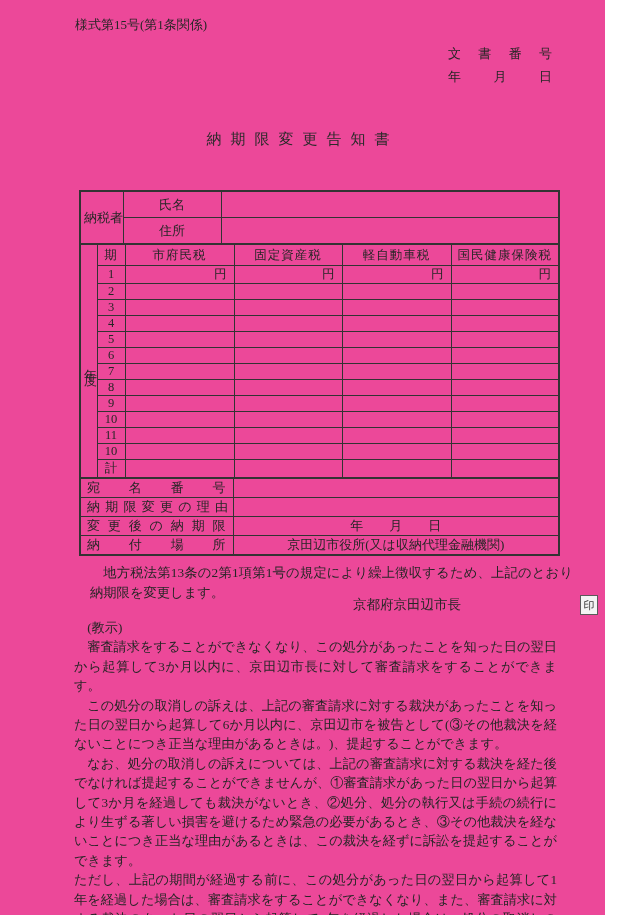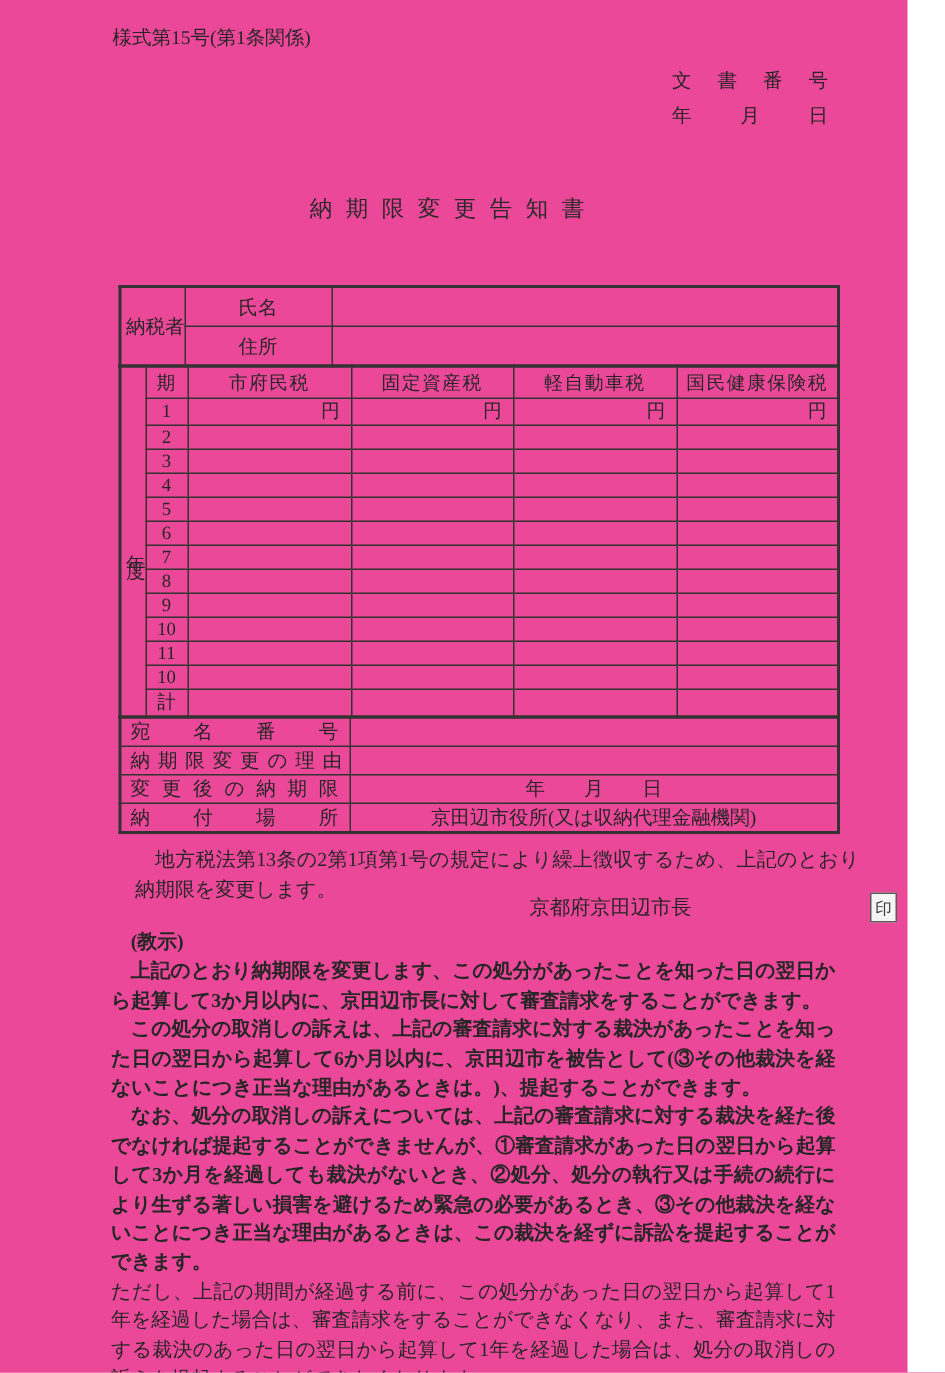--- a/index.html
+++ b/index.html
@@ -30,21 +30,21 @@
   .dist{text-align:justify; text-align-last:justify; padding:0 6px; letter-spacing:1px;}
   .notice{position:absolute; left:74px; top:547px; width:483px; margin:16px;
           font-size:13.3px; line-height:19.5px; text-align:justify; text-indent:1em;}
   .mayor-line{position:absolute; left:312px; top:595px; width:245px;
               display:flex; justify-content:space-between; align-items:center; font-size:13.5px;margin-left:41px;}
   .seal{display:inline-flex; align-items:center; justify-content:center;
         width:16px; height:18px; border:1px solid #5a5a5a; font-size:11px; color:#3a3a3a; background:#f4f4f4;}
   .kyoji{position:absolute; left:74px; top:618px; width:483px;
          font-size:13.2px; line-height:19.4px; text-align:justify;}
   .kyoji p{margin:0;}
-  .ind{text-indent:1em;font-weight:bold;}
+  .ind{text-indent:1em;}
 </style>
 </head>
 <body>
 
 <div class="page">
 
   <div class="form-number">様式第15号(第1条関係)</div>
 
   <div class="doc-block">
     <div>文 書 番 号</div>
@@ -214,19 +214,19 @@
 
   <p class="notice">地方税法第13条の2第1項第1号の規定により繰上徴収するため、上記のとおり納期限を変更します。</p>
 
   <div class="mayor-line">
     <span>京都府京田辺市長</span>
     <span class="seal">印</span>
   </div>
 
   <div class="kyoji">
     <p class="ind">(教示)</p>
-    <p class="ind">上記のとおり納期限を変更します、この処分があったことを知った日の翌日から起算して3か月以内に、京田辺市長に対して審査請求をすることができます。</p>
+    <p class="ind">審査請求をすることができなくなり、この処分があったことを知った日の翌日から起算して3か月以内に、京田辺市長に対して審査請求をすることができます。</p>
     <p class="ind">この処分の取消しの訴えは、上記の審査請求に対する裁決があったことを知った日の翌日から起算して6か月以内に、京田辺市を被告として(③その他裁決を経ないことにつき正当な理由があるときは。)、提起することができます。</p>
     <p class="ind">なお、処分の取消しの訴えについては、上記の審査請求に対する裁決を経た後でなければ提起することができませんが、①審査請求があった日の翌日から起算して3か月を経過しても裁決がないとき、②処分、処分の執行又は手続の続行により生ずる著しい損害を避けるため緊急の必要があるとき、③その他裁決を経ないことにつき正当な理由があるときは、この裁決を経ずに訴訟を提起することができます。</p>
     <p>ただし、上記の期間が経過する前に、この処分があった日の翌日から起算して1年を経過した場合は、審査請求をすることができなくなり、また、審査請求に対する裁決のあった日の翌日から起算して1年を経過した場合は、処分の取消しの訴えを提起することができなくなります。</p>
   </div>
 
 </div>
 
 </body></html>

